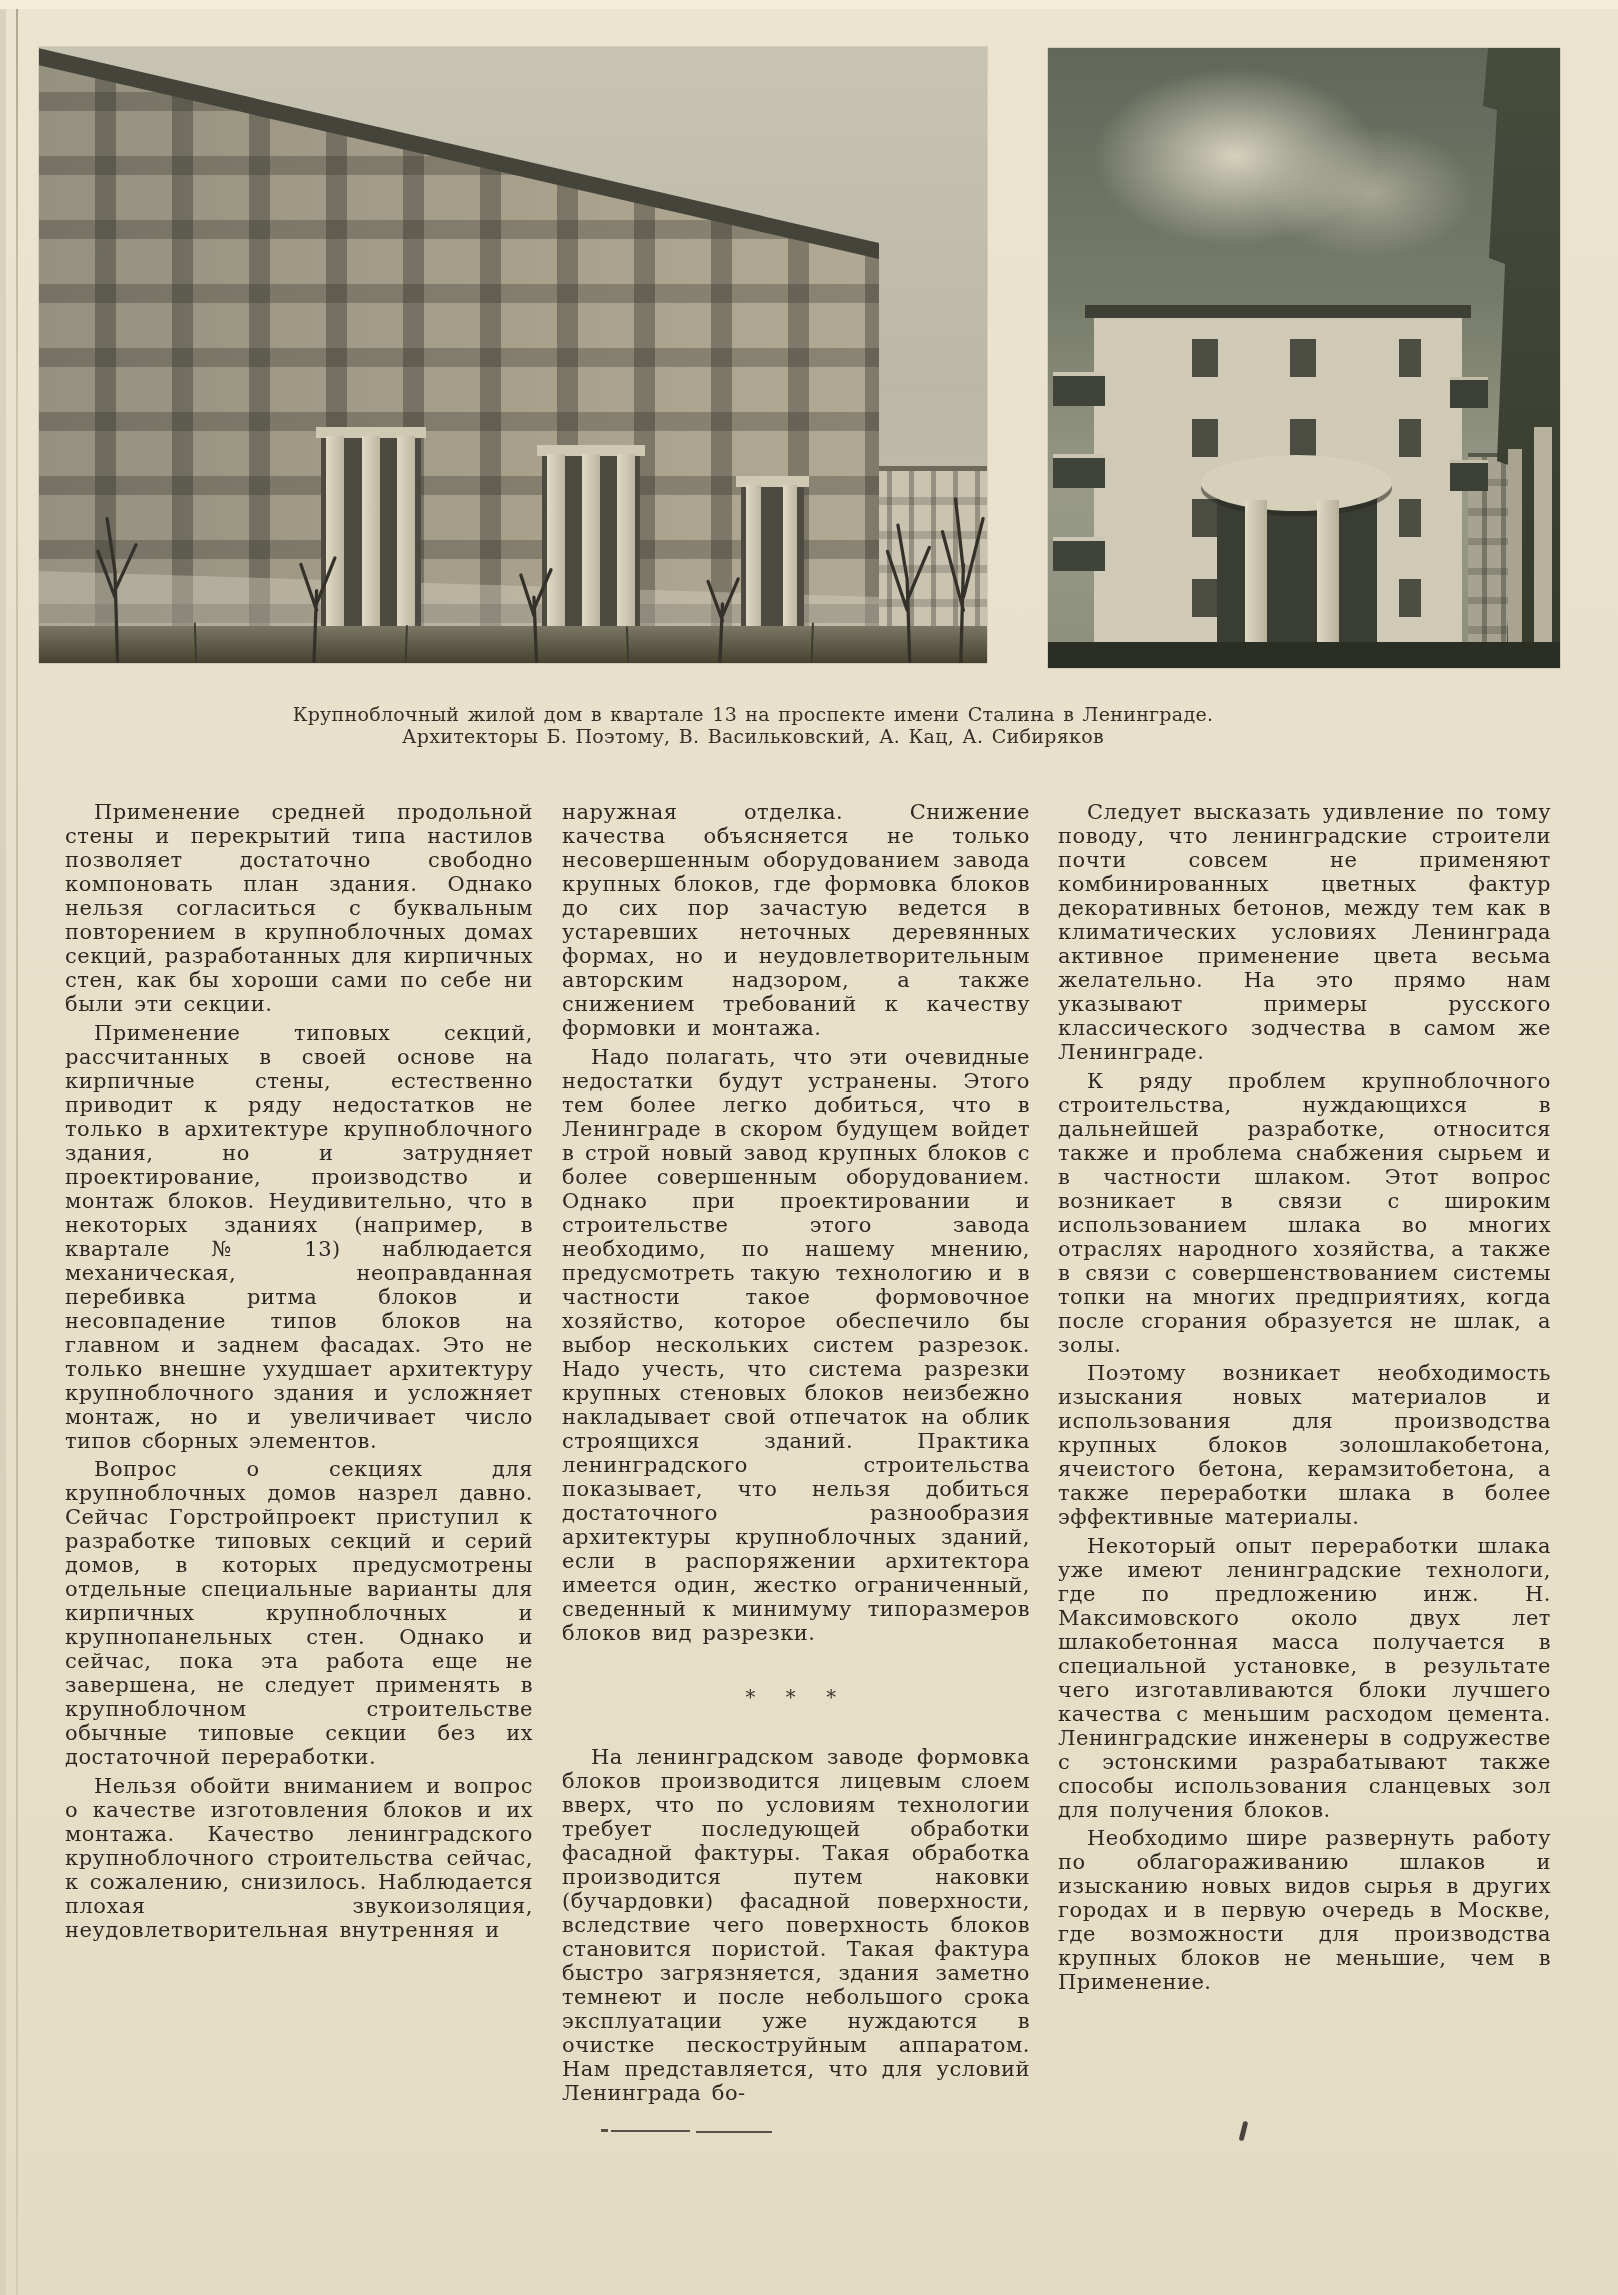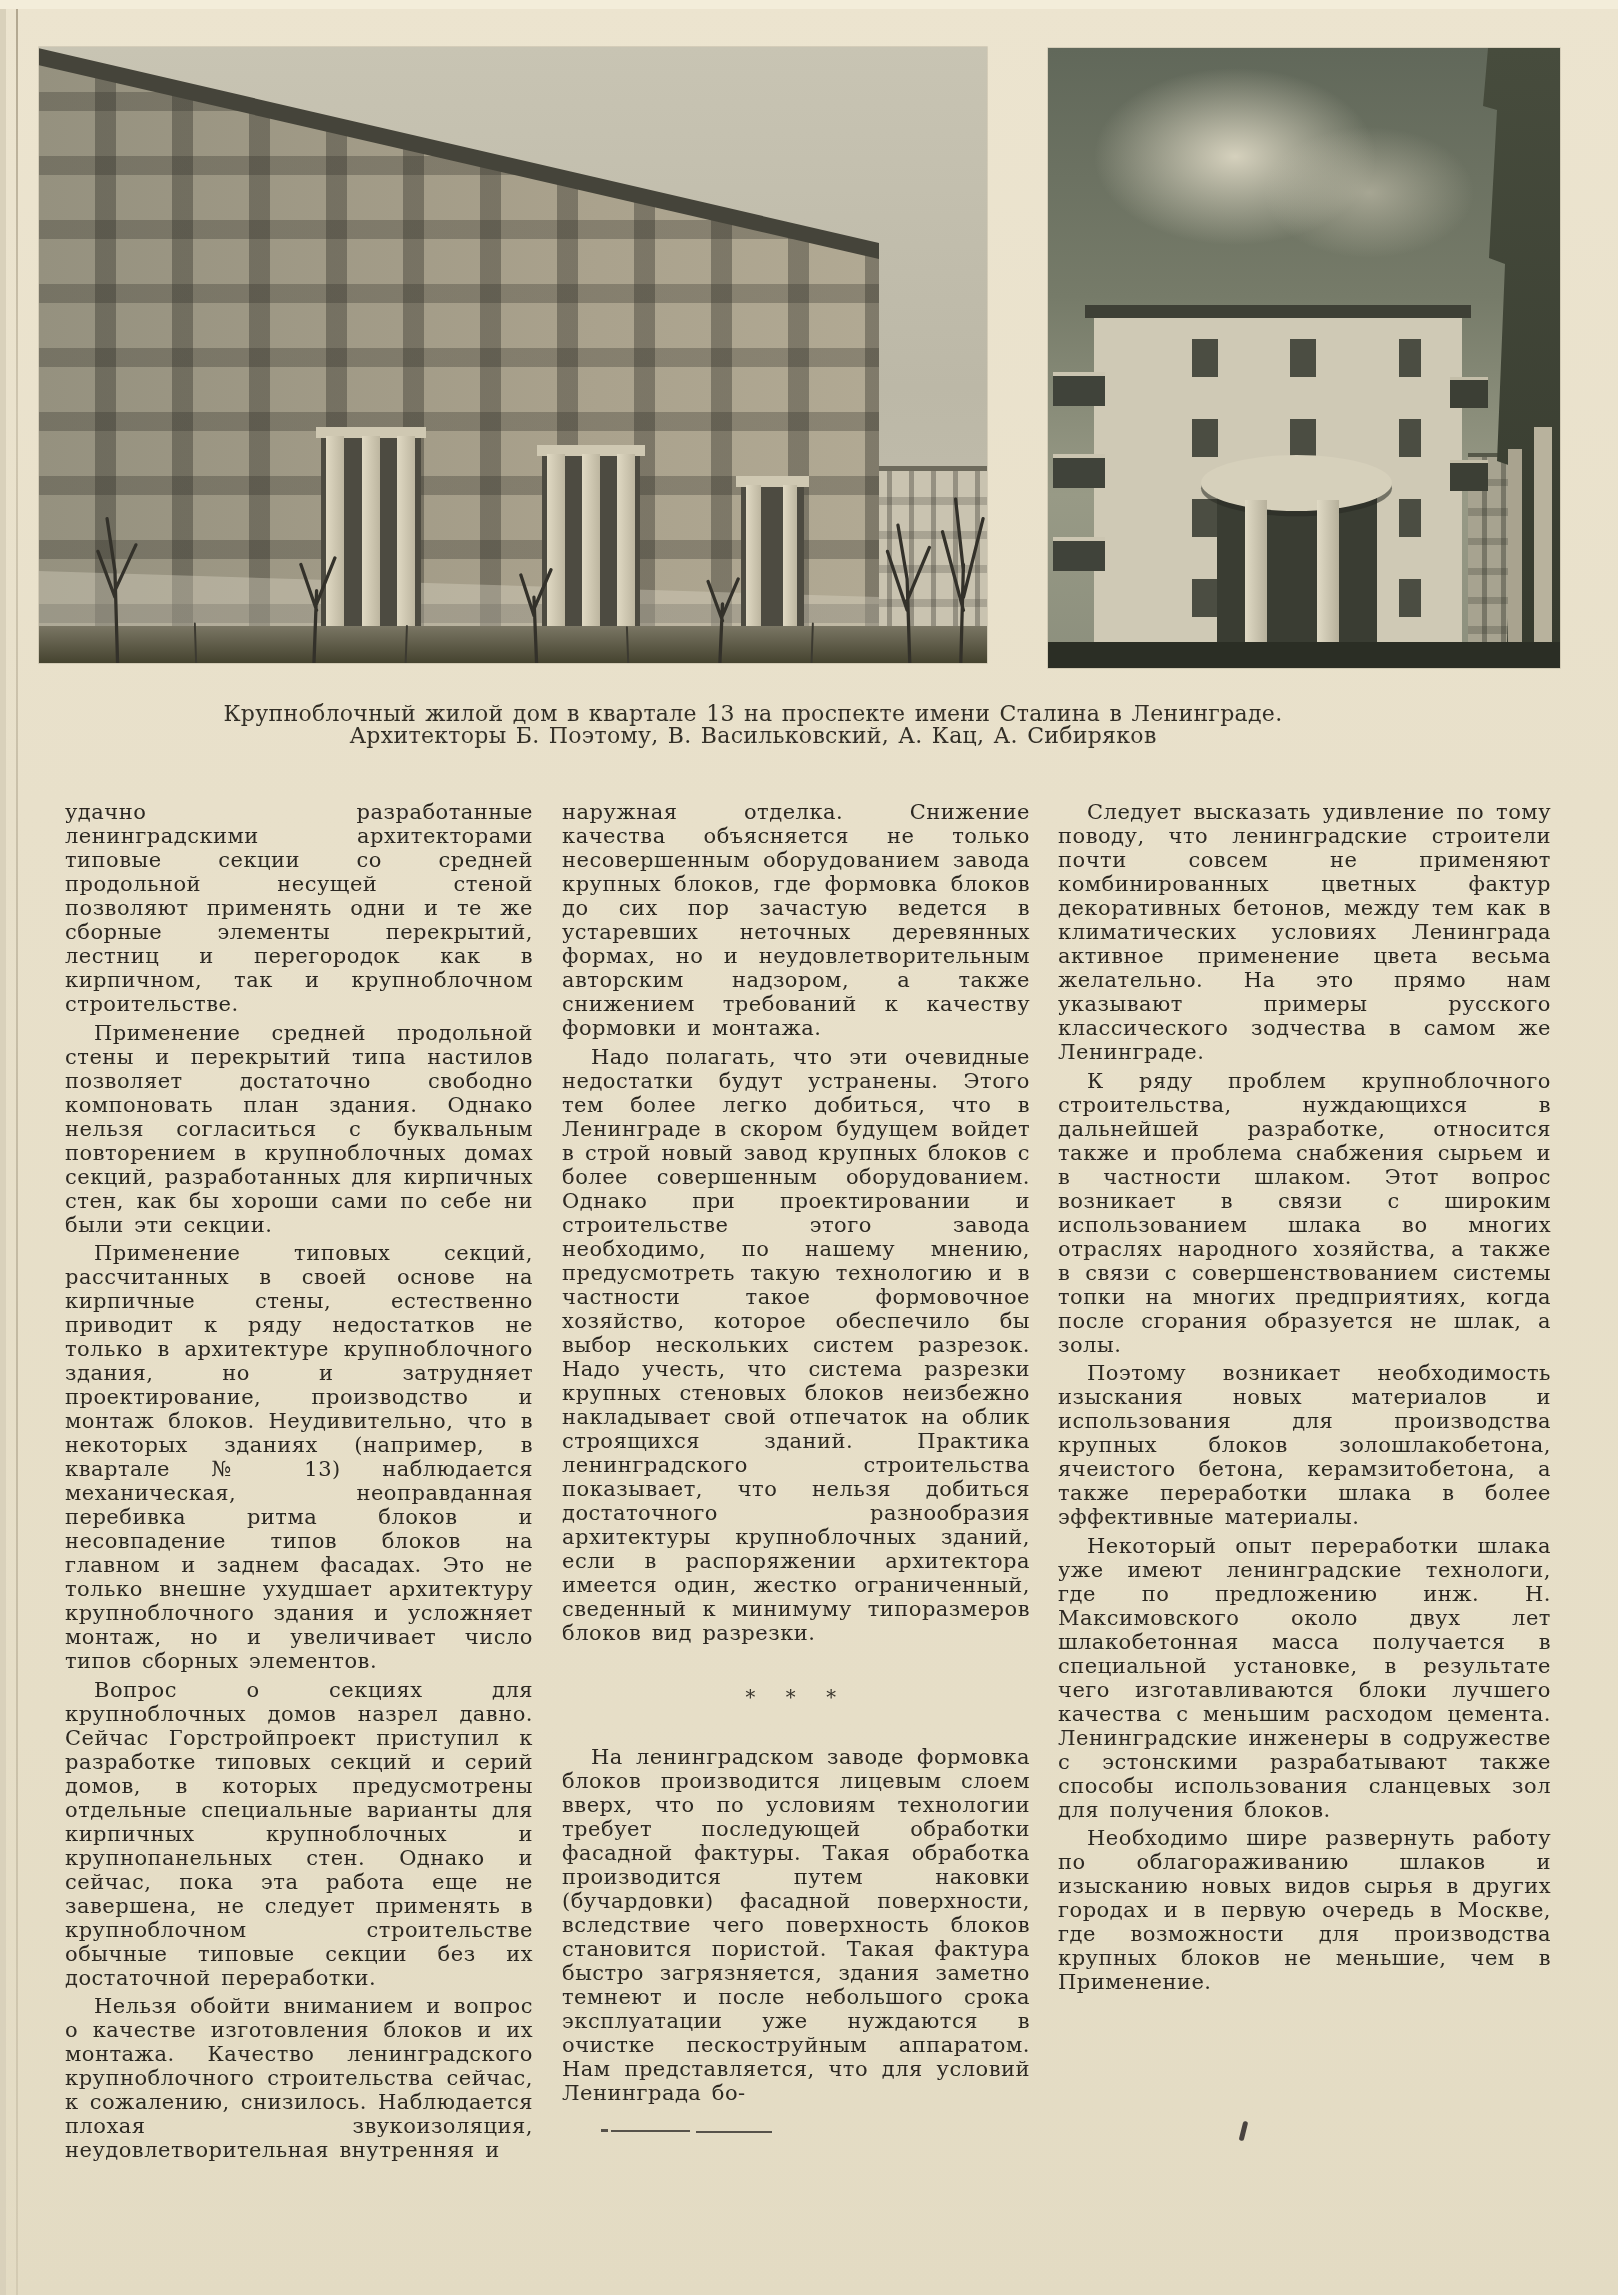--- a/index.html
+++ b/index.html
@@ -80,21 +80,21 @@
   .rp-porch .c{position:absolute;bottom:0;width:22px;height:168px;background:linear-gradient(90deg,#e0dac5,#b6b09b);}
   .rp-fore{position:absolute;inset:0;
     clip-path:polygon(440px 0,512px 0,512px 620px,458px 620px,466px 419px,449px 413px,457px 216px,441px 210px,449px 62px,435px 58px);
     background:linear-gradient(180deg,#474c3d,#363a2e);}
   .rp-colA{position:absolute;right:7.9px;bottom:25px;width:18.3px;height:216px;background:linear-gradient(90deg,#c4be a8,#b8b29d);background:#b8b29d;}
   .rp-colB{position:absolute;right:38px;bottom:25px;width:14.4px;height:194px;background:#a9a38f;}
   .rp-ground{position:absolute;left:0;right:0;bottom:0;height:26px;background:#2b2e25;}
 
   
   .caption{position:absolute;left:39px;top:703px;width:1428px;text-align:center;
-    font-size:22px;line-height:22px;color:#332f27;letter-spacing:0.3px;word-spacing:2px;}
+    font-size:19px;line-height:22px;color:#332f27;letter-spacing:0.3px;word-spacing:2px;}
   
   .col{position:absolute;top:800px;width:468px;text-align:justify;
     font-size:21px;line-height:24px;letter-spacing:0.5px;word-spacing:3.3px;color:#2c2822;}
   #col1{left:65px;}
   #col2{left:562px;}
   #col3{left:1058px;width:493px;}
   .col p{margin:0 0 4.6px 0;text-indent:29px;}
   .col p.cont{text-indent:0;}
   .sep{display:block;text-align:center;text-indent:0;margin:41px 0 35px 0;
     letter-spacing:10.5px;font-size:19.6px;color:#3a362e;}
@@ -182,21 +182,20 @@
     <div class="rp-colB"></div>
     <div class="rp-ground"></div>
   </div>
 
   <div class="caption">
     <div>Крупноблочный жилой дом в квартале 13 на проспекте имени Сталина в Ленинграде.</div>
     <div>Архитекторы Б. Поэтому, В. Васильковский, А. Кац, А. Сибиряков</div>
   </div>
 
   <div class="col" id="col1">
-    <p class="cont">удачно разработанные ленинградскими архитекторами типовые секции со средней продольной несущей стеной позволяют применять одни и те же сборные элементы перекрытий, лестниц и перегородок как в кирпичном, так и крупноблочном строительстве.</p>
     <p>Применение средней продольной стены и перекрытий типа настилов позволяет достаточно свободно компоновать план здания. Однако нельзя согласиться с буквальным повторением в крупноблочных домах секций, разработанных для кирпичных стен, как бы хороши сами по себе ни были эти секции.</p>
     <p>Применение типовых секций, рассчитанных в своей основе на кирпичные стены, естественно приводит к ряду недостатков не только в архитектуре крупноблочного здания, но и затрудняет проектирование, производство и монтаж блоков. Неудивительно, что в некоторых зданиях (например, в квартале № 13) наблюдается механическая, неоправданная перебивка ритма блоков и несовпадение типов блоков на главном и заднем фасадах. Это не только внешне ухудшает архитектуру крупноблочного здания и усложняет монтаж, но и увеличивает число типов сборных элементов.</p>
     <p>Вопрос о секциях для крупноблочных домов назрел давно. Сейчас Горстройпроект приступил к разработке типовых секций и серий домов, в которых предусмотрены отдельные специальные варианты для кирпичных крупноблочных и крупнопанельных стен. Однако и сейчас, пока эта работа еще не завершена, не следует применять в крупноблочном строительстве обычные типовые секции без их достаточной переработки.</p>
     <p>Нельзя обойти вниманием и вопрос о качестве изготовления блоков и их монтажа. Качество ленинградского крупноблочного строительства сейчас, к сожалению, снизилось. Наблюдается плохая звукоизоляция, неудовлетворительная внутренняя и</p>
   </div>
 
   <div class="col" id="col2">
     <p class="cont">наружная отделка. Снижение качества объясняется не только несовершенным оборудованием завода крупных блоков, где формовка блоков до сих пор зачастую ведется в устаревших неточных деревянных формах, но и неудовлетворительным авторским надзором, а также снижением требований к качеству формовки и монтажа.</p>
     <p>Надо полагать, что эти очевидные недостатки будут устранены. Этого тем более легко добиться, что в Ленинграде в скором будущем войдет в строй новый завод крупных блоков с более совершенным оборудованием. Однако при проектировании и строительстве этого завода необходимо, по нашему мнению, предусмотреть такую технологию и в частности такое формовочное хозяйство, которое обеспечило бы выбор нескольких систем разрезок. Надо учесть, что система разрезки крупных стеновых блоков неизбежно накладывает свой отпечаток на облик строящихся зданий. Практика ленинградского строительства показывает, что нельзя добиться достаточного разнообразия архитектуры крупноблочных зданий, если в распоряжении архитектора имеется один, жестко ограниченный, сведенный к минимуму типоразмеров блоков вид разрезки.</p>
     <span class="sep">* * *</span>

